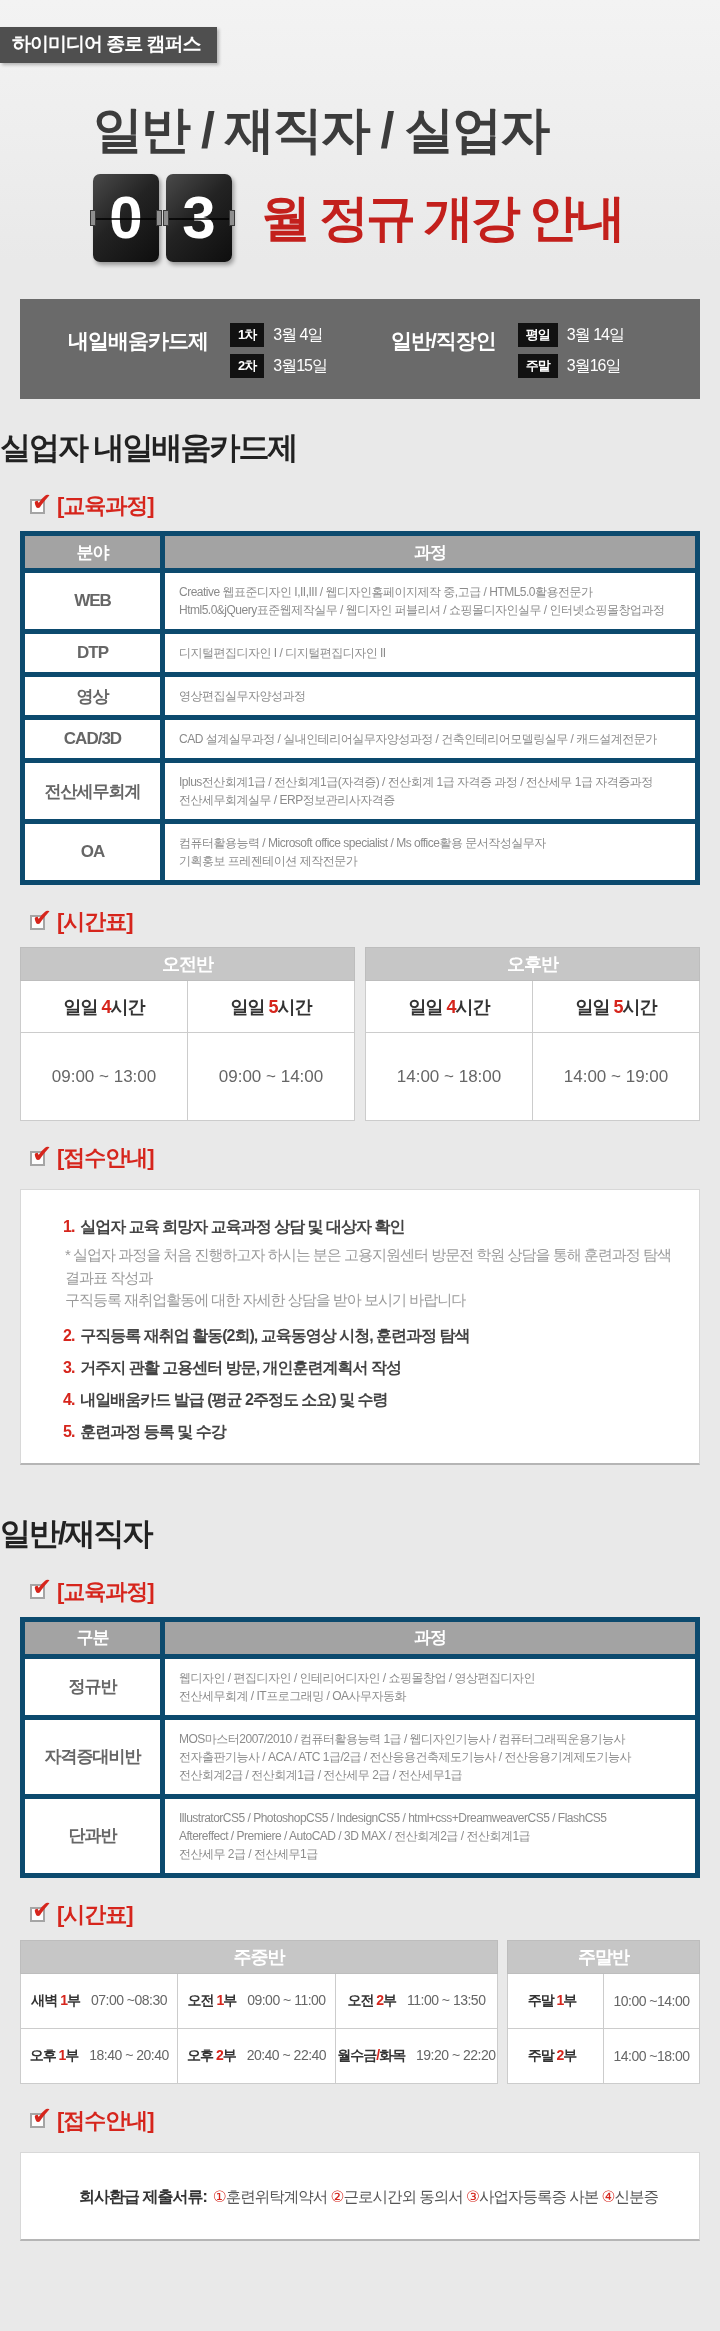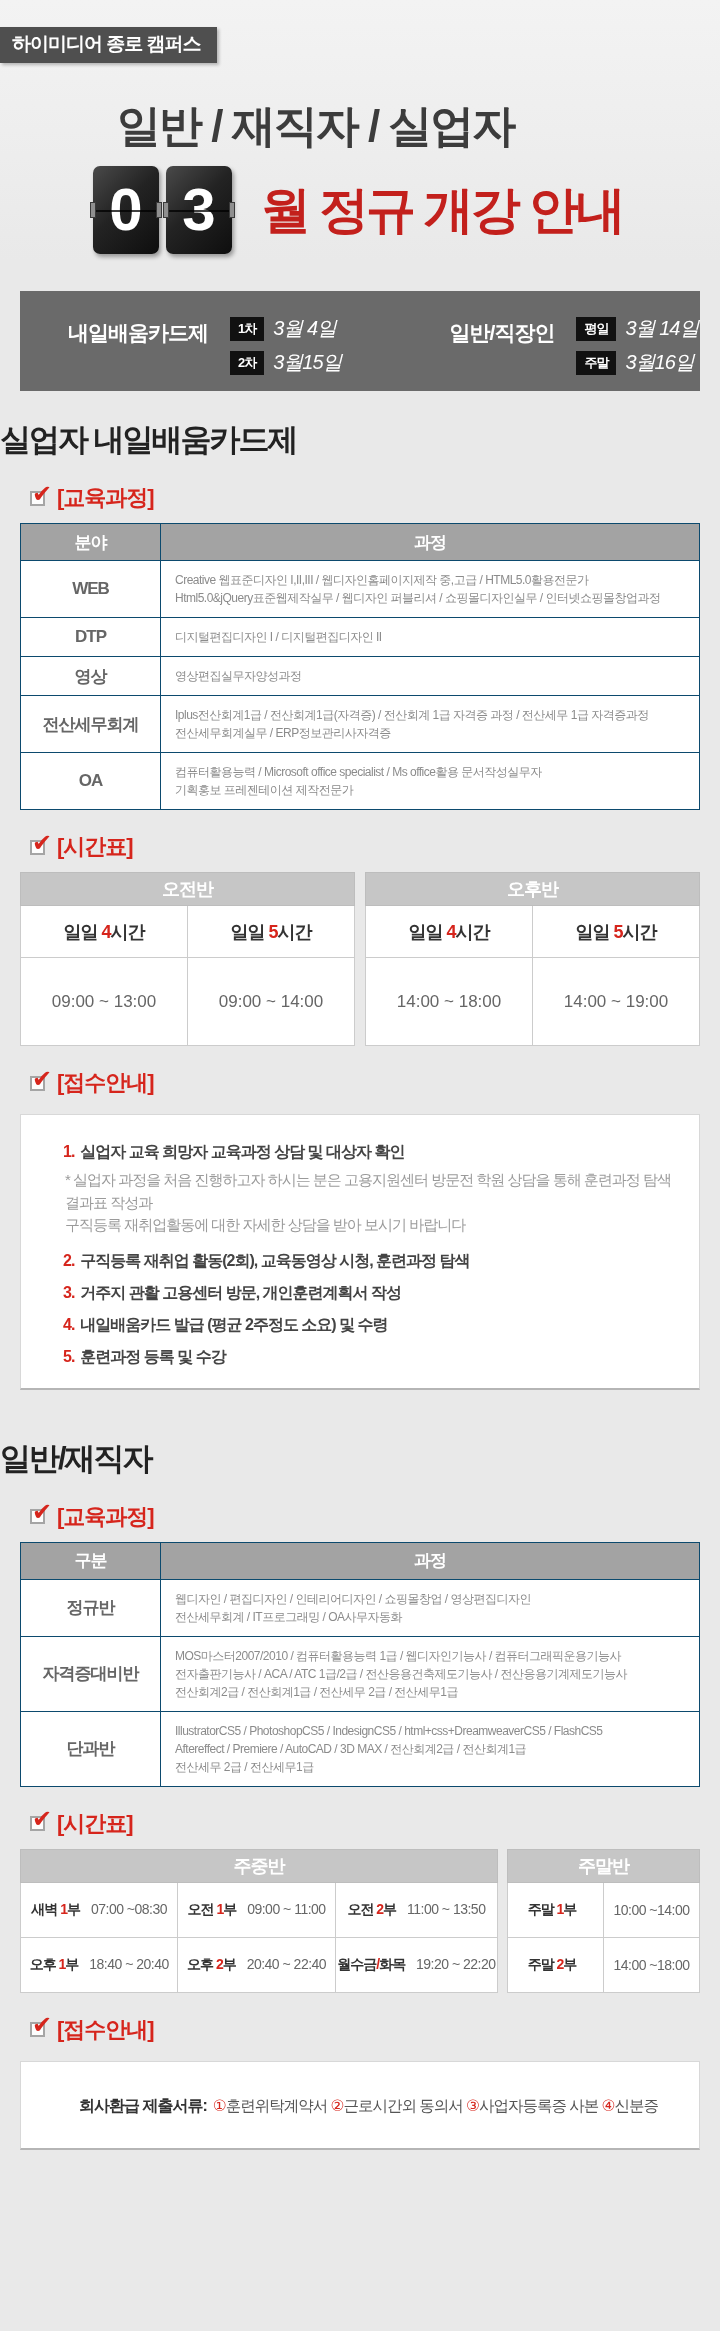--- a/index.html
+++ b/index.html
@@ -12,58 +12,58 @@
   }
   .red { color:#d6251c; }
 
   
   .campus-label { display:inline-block; margin-top:27px; background:#4f4f4f; color:#fff;
     font-size:19px; font-weight:bold; padding:4px 16px 6px 12px; letter-spacing:-1px;
     box-shadow:2px 2px 3px rgba(0,0,0,.25); }
 
   
   .hero { margin:34px 0 0 93px; }
-  .hero-subtitle { font-size:44px; font-weight:bold; color:#3c3c3c; letter-spacing:-2px;margin-left:24px; }
+  .hero-subtitle { font-size:50px; font-weight:bold; color:#3c3c3c; letter-spacing:-2px; }
   .flip-row { display:flex; align-items:center; margin-top:10px; }
   .flip { position:relative; width:66px; height:88px; margin-right:7px; border-radius:7px;
     background:linear-gradient(135deg,#4a4a4a 0%,#232323 45%,#0e0e0e 100%);
     box-shadow:2px 3px 4px rgba(0,0,0,.35); display:flex; align-items:center; justify-content:center; }
   .flip .digit { color:#fff; font-size:60px; font-weight:bold; line-height:1; }
   .flip .split { position:absolute; left:0; right:0; top:50%; height:2px; background:rgba(0,0,0,.75); }
   .flip .hinge-l,.flip .hinge-r { position:absolute; top:50%; margin-top:-8px; width:6px; height:16px;
     background:#8f8f8f; border:1px solid #3a3a3a; }
   .flip .hinge-l { left:-3px; } .flip .hinge-r { right:-3px; }
   .hero-title { font-size:50px; font-weight:bold; color:#c3201c; letter-spacing:-3px; margin-left:22px; }
 
   
   .schedule-bar { margin:37px 20px 0 20px; height:100px; background:#6a6a6a; display:flex;
     padding:24px 0 0 48px; color:#fff; }
   .sb-group { display:flex; }
   .sb-label { font-size:21px; font-weight:bold; letter-spacing:-1px; margin-top:4px; }
   .sb-rows { margin-left:22px; }
   .sb-row { display:flex; align-items:center; margin-bottom:7px; }
   .sb-badge { background:#111; color:#fff; font-size:13px; font-weight:bold; padding:3px 8px;
     letter-spacing:-1px; margin-right:9px; }
-  .sb-date { font-size:20px; letter-spacing:-1px;font-style:italic; }
-  .sb-right { margin-left:108px;text-align:right; }
+  .sb-date { font-size:16px; letter-spacing:-1px; }
+  .sb-right { margin-left:64px;text-align:right; }
 
   
   .section-title { font-size:31px; font-weight:bold; color:#222;
     letter-spacing:-2px; margin-top:28px; }
   .label-row { display:flex; align-items:center; margin:22px 0 10px 30px; }
   .check-icon { position:relative; width:15px; height:15px; border:2px solid #a5a5a5; background:#fdfdfd;
     margin-right:12px; flex:none; }
   .check-icon::after { content:"✔"; position:absolute; top:-13px; left:0; color:#d6251c;
     font-size:24px; font-weight:bold; }
   .label-text { font-size:22px; font-weight:bold; color:#d6251c; letter-spacing:-1px; }
 
   
   table { border-collapse:collapse; }
   .cur-table { margin:0 20px; width:680px; background:#fff; }
-  .cur-table th, .cur-table td { border:1px solid #0c4a6e; }
+  .cur-table th, .cur-table td { border:5px solid #0c4a6e; }
   .cur-table th { background:#a3a3a3; color:#fff; font-size:17px; font-weight:bold; height:37px; letter-spacing:-1px; }
   .cur-table .cat { width:140px; text-align:center; color:#666; font-size:17px; font-weight:bold; letter-spacing:-1px; }
   .cur-table .courses { color:#8b8b8b; font-size:12px; padding:10px 14px; line-height:1.5;
     white-space:pre-line; letter-spacing:-0.5px; }
 
   
   .tt-wrap { display:flex; margin:0 20px; }
   .tt { background:#fff; }
   .tt th { background:#c6c6c6; color:#fff; font-size:18px; font-weight:bold; height:33px;
     border:1px solid #bdbdbd; letter-spacing:-1px; }
@@ -176,20 +176,24 @@
   </tr>
   <tr>
     <td class="cat">DTP</td>
     <td class="courses">디지털편집디자인 I / 디지털편집디자인 II</td>
   </tr>
   <tr>
     <td class="cat">영상</td>
     <td class="courses">영상편집실무자양성과정</td>
   </tr>
   <tr>
+    <td class="cat">CAD/3D</td>
+    <td class="courses">CAD 설계실무과정 / 실내인테리어실무자양성과정 / 건축인테리어모델링실무 / 캐드설계전문가</td>
+  </tr>
+  <tr>
     <td class="cat">전산세무회계</td>
     <td class="courses">Iplus전산회계1급 / 전산회계1급(자격증) / 전산회계 1급 자격증 과정 / 전산세무 1급 자격증과정
 전산세무회계실무 / ERP정보관리사자격증</td>
   </tr>
   <tr>
     <td class="cat">OA</td>
     <td class="courses">컴퓨터활용능력 / Microsoft office specialist / Ms office활용 문서작성실무자
 기획홍보 프레젠테이션 제작전문가</td>
   </tr>
 </tbody>

